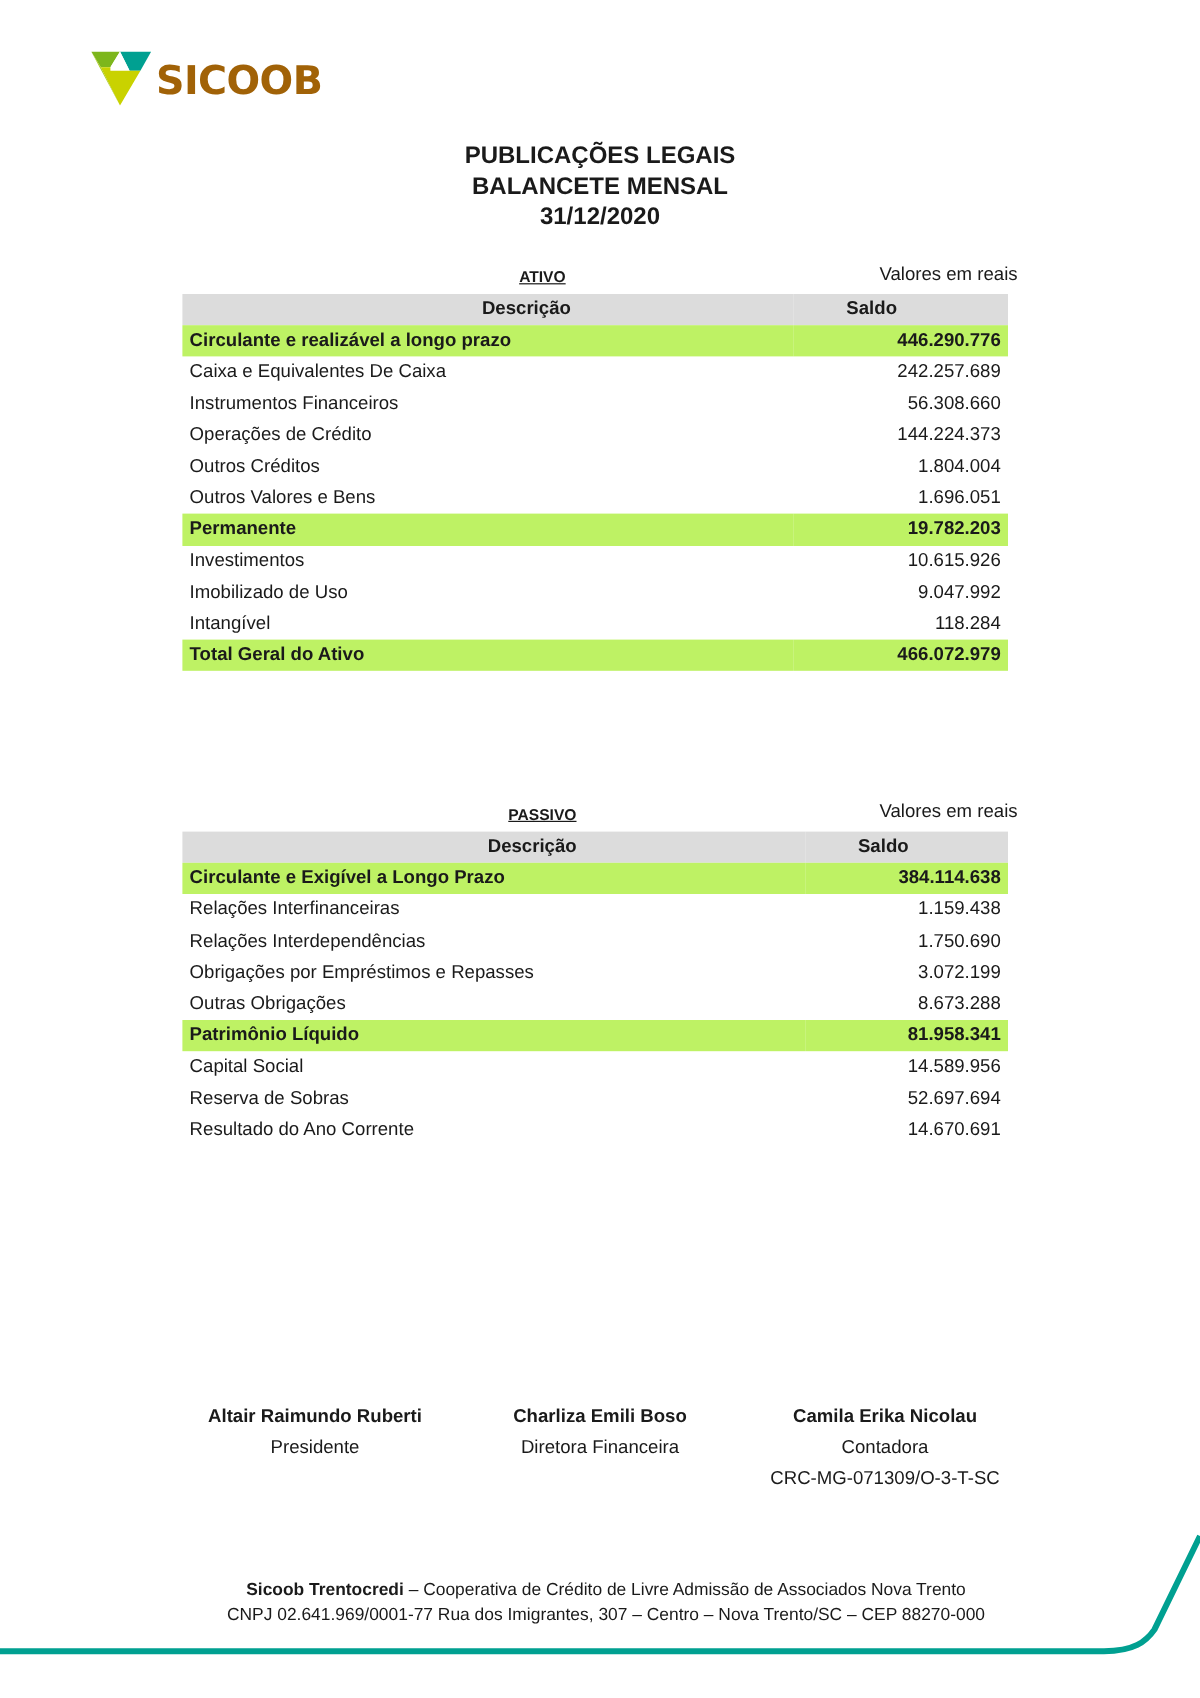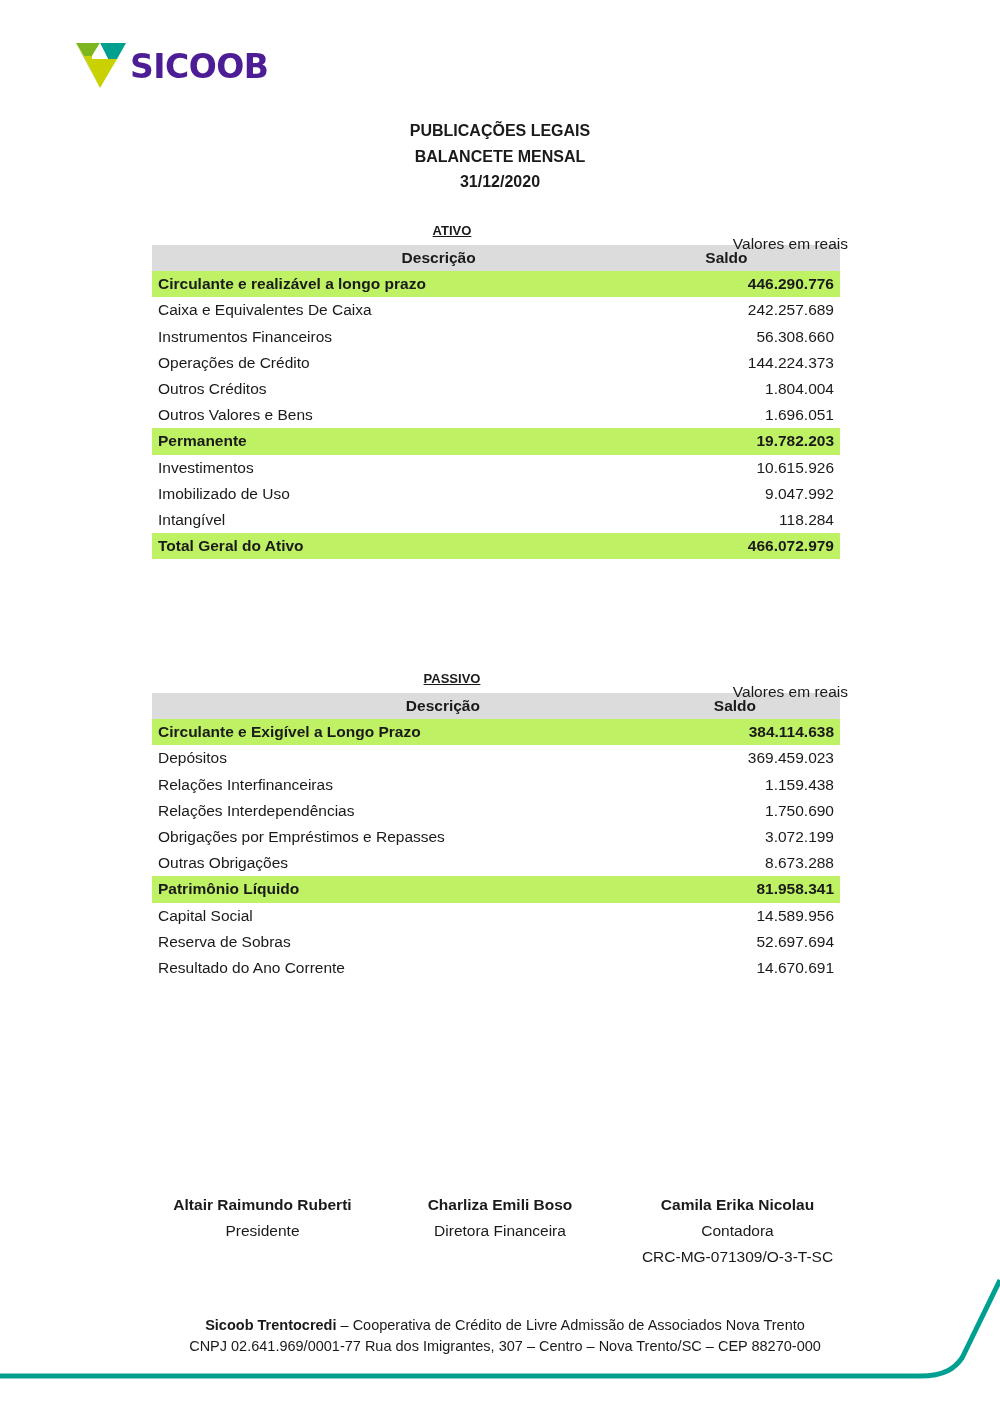--- a/index.html
+++ b/index.html
@@ -1,37 +1,37 @@
 <!DOCTYPE html>
 <html><head>
 <meta charset="utf-8">
 <style>
   html, body { margin: 0; padding: 0; background: #ffffff; }
   body { width: 1000px; height: 1415px; position: relative; overflow: hidden;
          font-family: "Liberation Sans", "DejaVu Sans", sans-serif; color: #1a1a1a; }
   .logo { position: absolute; left: 76px; top: 42px; width: 205px; height: 48px; display: flex; align-items: center; }
   .logo svg { display: block; }
-  .logo-text { font-family: "DejaVu Sans", sans-serif; font-weight: bold; font-size: 33px; color: #4c1d95;
+  .logo-text { font-family: "DejaVu Sans", sans-serif; font-weight: bold; font-size: 33px; color: #a16207;
                letter-spacing: -0.5px; margin-left: 4px; line-height: 1; }
   .title-block { position: absolute; left: 0; width: 1000px; top: 118px; text-align: center;
-                 font-weight: bold; font-size: 16px; line-height: 25.5px; }
+                 font-weight: bold; font-size: 20px; line-height: 25.5px; }
   .section { position: absolute; left: 152px; width: 696px; }
   .section-head { position: relative; height: 28px; }
   .section-label { position: absolute; left: 0; width: 600px; text-align: center; top: 6px;
                    font-weight: bold; font-size: 13px; text-decoration: underline; }
-  .units { position: absolute; right: 0; top: 18px; font-size: 15.5px; }
+  .units { position: absolute; right: 0; top: 3px; font-size: 15.5px; }
   table { border-collapse: collapse; width: 688px; font-size: 15.5px; }
   td { height: 26.2px; padding: 0 6px; white-space: nowrap; }
   td.val { text-align: right; }
   tr.colhead td { background: #dcdcdc; font-weight: bold; }
   tr.colhead td.desc { text-align: center; padding-left: 70px; }
   tr.colhead td.sal { text-align: left; padding-left: 44px; }
   tr.bold td { background: #bef264; font-weight: bold; }
   .signatures { position: absolute; top: 1168px; left: 150px; width: 700px; display: flex; }
-  .sig { text-align: center; font-size: 15.5px; line-height: 26px; margin-top: 24px; }
+  .sig { text-align: center; font-size: 15.5px; line-height: 26px; }
   .sig .name { font-weight: bold; }
   .sig1 { width: 225px; }
   .sig2 { width: 250px; }
   .sig3 { width: 225px; }
   .footer { position: absolute; left: 0; width: 1010px; top: 1315px; text-align: center; font-size: 14.5px; line-height: 21px; }
   .footer b { font-weight: bold; }
   .footer-line { position: absolute; left: 0; top: 1270px; }
 </style>
 </head>
 <body>
@@ -121,24 +121,20 @@
     <tbody>
         <tr class="colhead">
       <td class="desc">Descrição</td>
       <td class="sal">Saldo</td>
     </tr>
     <tr class="bold">
           <td>Circulante e Exigível a Longo Prazo</td>
           <td class="val">384.114.638</td>
         </tr>
     <tr>
-          <td>Depósitos</td>
-          <td class="val">369.459.023</td>
-        </tr>
-    <tr>
           <td>Relações Interfinanceiras</td>
           <td class="val">1.159.438</td>
         </tr>
     <tr>
           <td>Relações Interdependências</td>
           <td class="val">1.750.690</td>
         </tr>
     <tr>
           <td>Obrigações por Empréstimos e Repasses</td>
           <td class="val">3.072.199</td>

